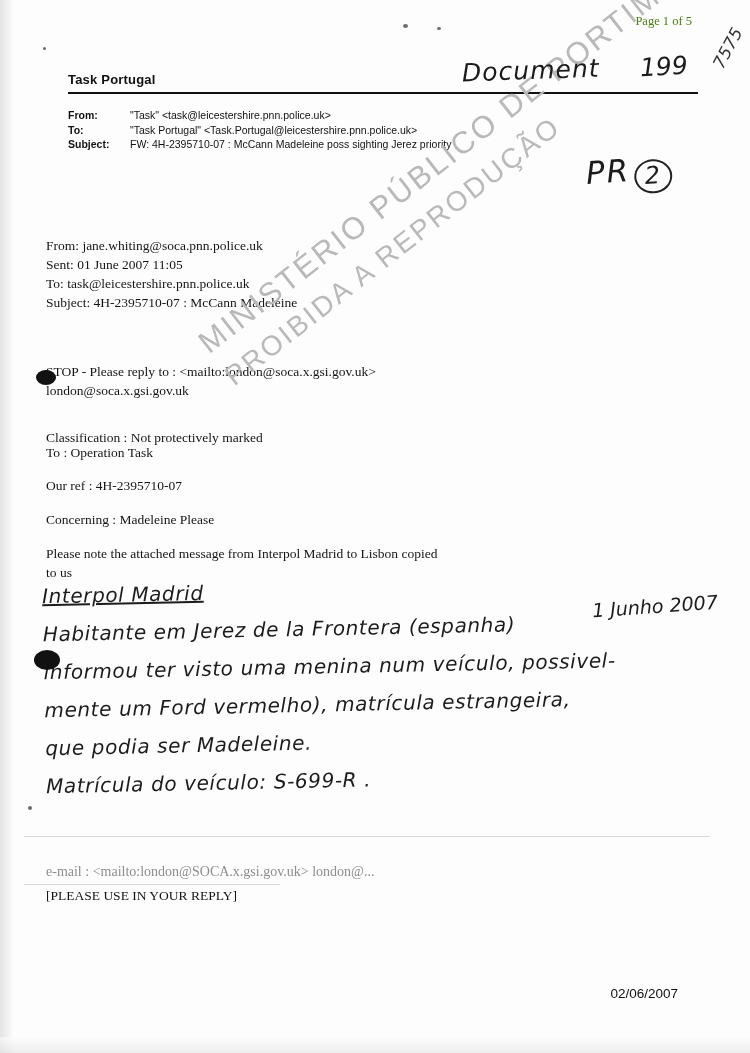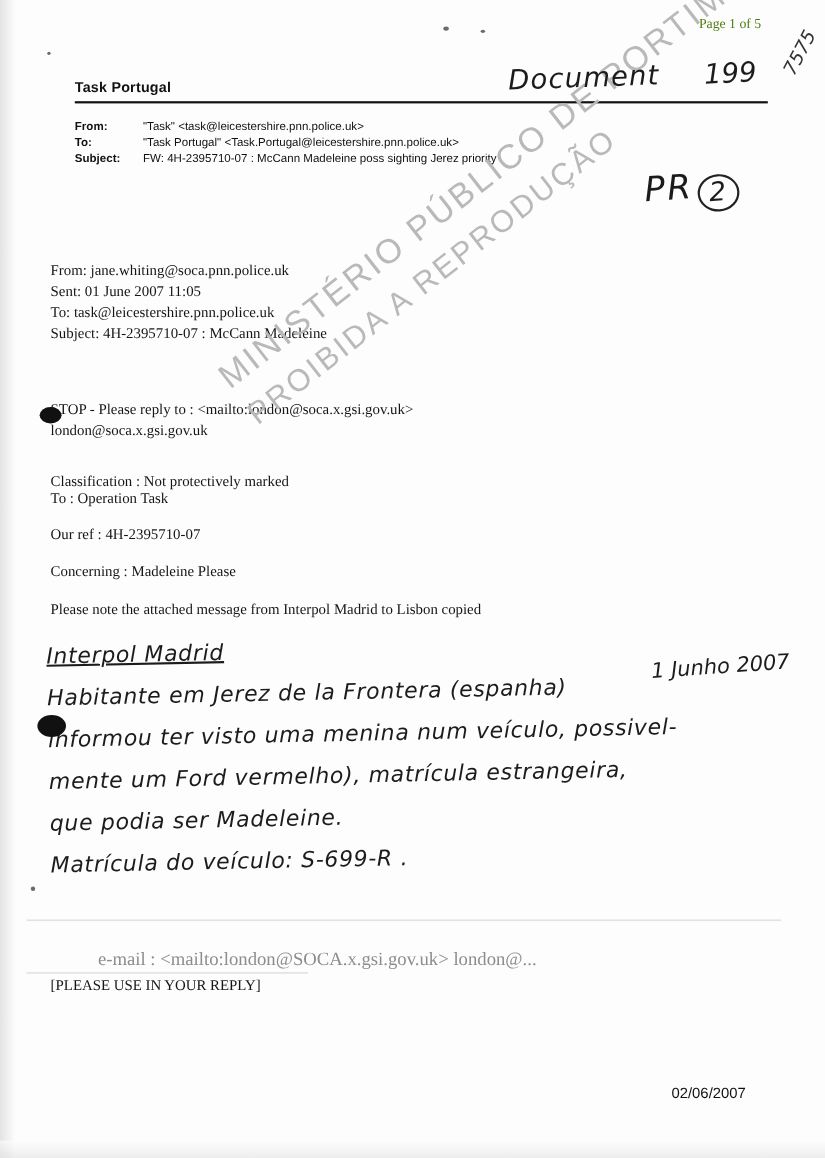--- a/index.html
+++ b/index.html
@@ -86,21 +86,21 @@
     color: #151515;
   }
   #fwd-head { top: 236px; font-family: Liberation Serif, serif; }
   #stop-line { top: 362px; }
   #classification { top: 388px; margin-top: 40px; }
   #to-op { top: 443px; }
   #our-ref { top: 476px; }
   #concerning { top: 510px; }
   #please-note { top: 544px; width: 520px; }
   #reply-note { top: 886px; text-align: center; }
-  #email-faint { top: 862px; color: #8d8d8d; font-size: 17px; margin-left: 43px; }
+  #email-faint { top: 862px; color: #8d8d8d; font-size: 14px; }
 
   .date-footer {
     position: absolute;
     right: 72px;
     bottom: 52px;
     font-family: Liberation Sans, sans-serif;
     font-size: 13.5px;
   }
 
   
@@ -248,20 +248,21 @@
   </div>
   <div class="blot" style="left:36px; top:370px; width:20px; height:15px;"></div>
 
   <div class="body-block" id="classification">Classification : Not protectively marked</div>
   <div class="body-block" id="to-op">To : Operation Task</div>
   <div class="body-block" id="our-ref">Our ref : 4H-2395710-07</div>
   <div class="body-block" id="concerning">Concerning : Madeleine Please</div>
 
   <div class="body-block" id="please-note">
     <div>Please note the attached message from Interpol Madrid to Lisbon copied</div>
+    <div>to us</div>
   </div>
 
   <div class="watermark">
     <div>MINISTÉRIO PÚBLICO DE PORTIMAO</div>
     <div class="w2">PROIBIDA A REPRODUÇÃO</div>
   </div>
 
   <div class="hand" id="hw-document">Document</div>
   <div class="hand" id="hw-docnum">199</div>
   <div class="hand" id="hw-corner">7575</div>

